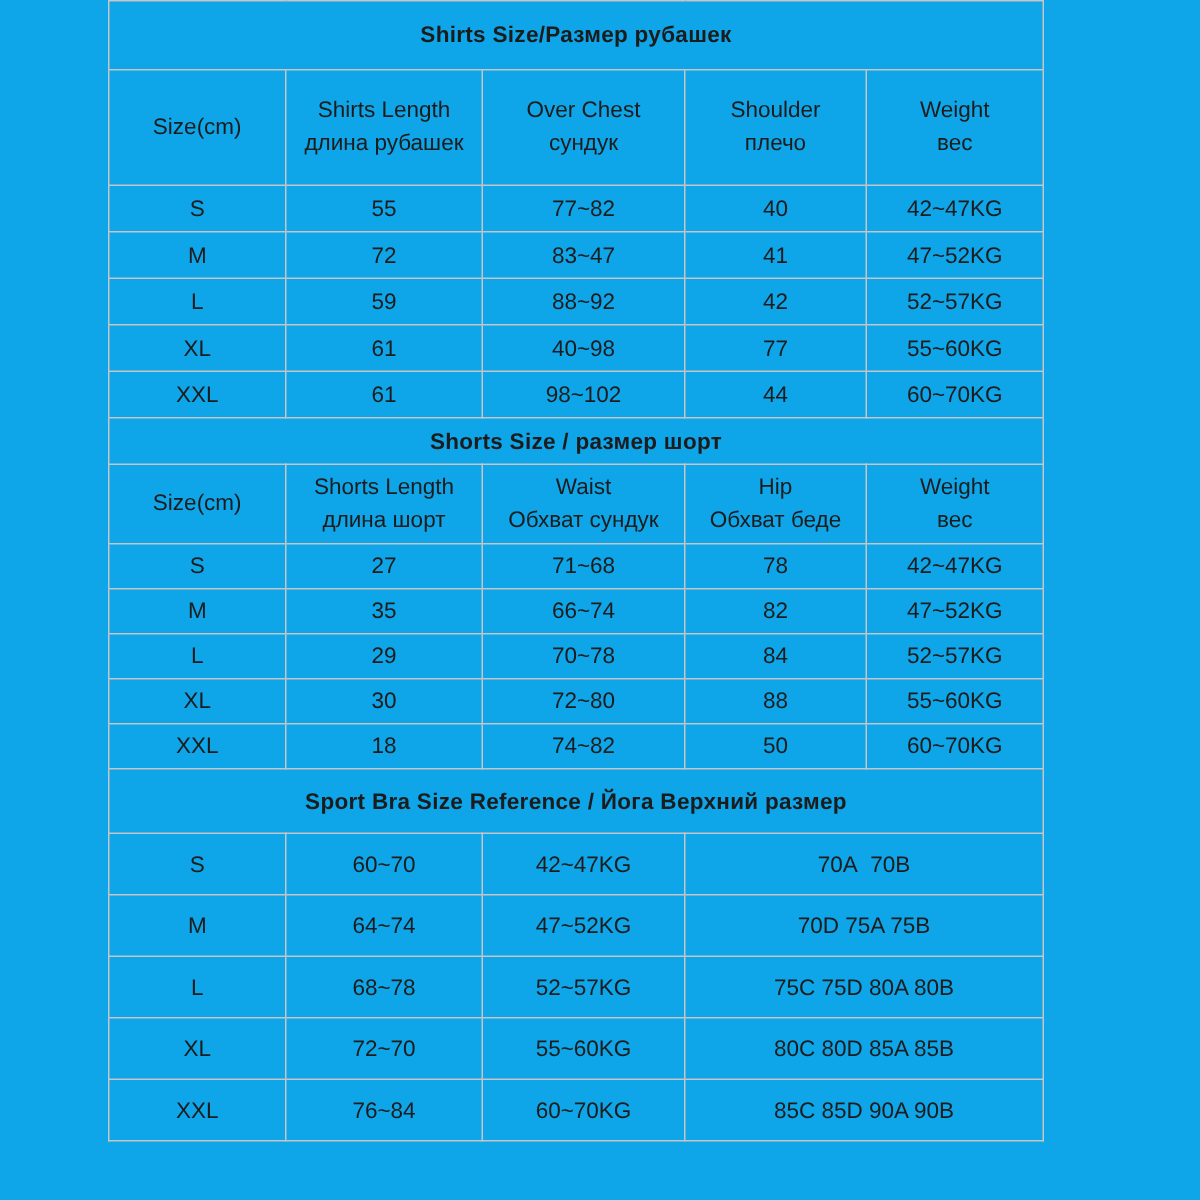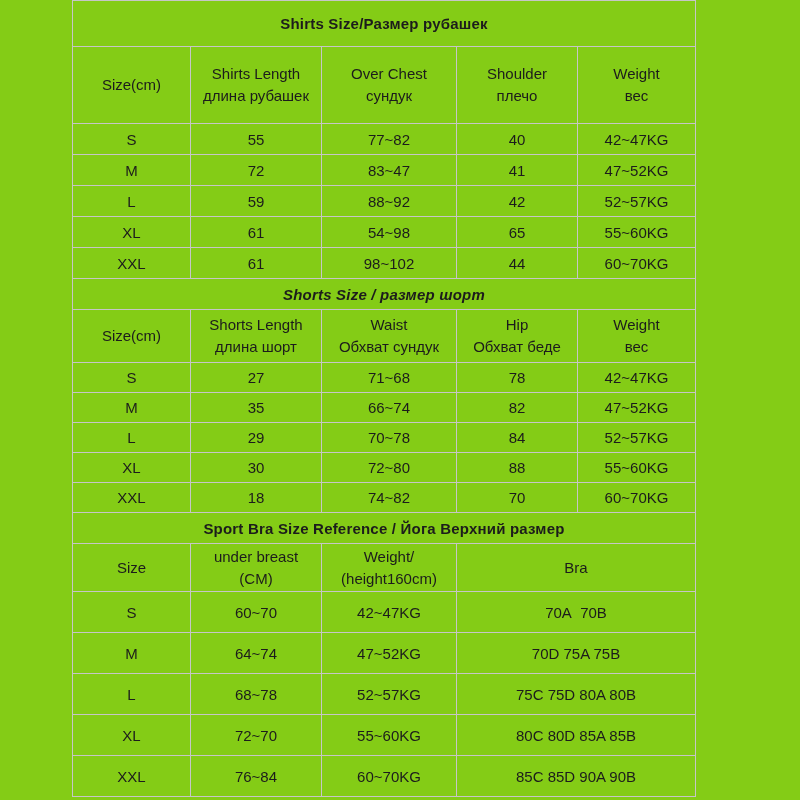--- a/index.html
+++ b/index.html
@@ -1,20 +1,20 @@
 <!DOCTYPE html>
 <html><head>
 <meta charset="utf-8">
 <style>
   html, body { margin: 0; padding: 0; }
   .page {
     position: relative;
     width: 800px;
     height: 800px;
-    background: #84cc16;
+    background: #0ea5e9;
     font-family: "Liberation Sans", sans-serif;
     color: #1c1c1c;
     overflow: hidden;
   }
   table.size-chart {
     position: absolute;
     left: 72px;
     top: 0;
     border-collapse: collapse;
     table-layout: fixed;
@@ -31,24 +31,24 @@
   td.title-cell {
     font-weight: bold;
     font-size: 17px;
     letter-spacing: 0.2px;
   }
   td.first-title { border-top: none; }
   .h-line { line-height: 22px; }
   tr.rt1 { height: 46px; }
   tr.rh1 { height: 77px; }
   tr.rd1 { height: 31px; }
-  tr.rt2 { height: 31px; font-style: italic; }
+  tr.rt2 { height: 31px; }
   tr.rh2 { height: 53px; }
   tr.rd2 { height: 30px; }
-  tr.rt3 { height: 31px; padding-left: 36px; }
+  tr.rt3 { height: 43px; padding-left: 36px; }
   tr.rh3 { height: 48px; }
   tr.rd3 { height: 41px; }
 </style>
 </head>
 <body>
 
 <div class="page">
   <table class="size-chart">
     <colgroup>
       <col style="width:118px">
@@ -100,22 +100,22 @@
       <tr class="rd1">
         <td>L</td>
         <td>59</td>
         <td>88~92</td>
         <td>42</td>
         <td>52~57KG</td>
       </tr>
       <tr class="rd1">
         <td>XL</td>
         <td>61</td>
-        <td>54~98</td>
-        <td>65</td>
+        <td>40~98</td>
+        <td>77</td>
         <td>55~60KG</td>
       </tr>
       <tr class="rd1">
         <td>XXL</td>
         <td>61</td>
         <td>98~102</td>
         <td>44</td>
         <td>60~70KG</td>
       </tr>
 
@@ -168,42 +168,26 @@
         <td>XL</td>
         <td>30</td>
         <td>72~80</td>
         <td>88</td>
         <td>55~60KG</td>
       </tr>
       <tr class="rd2">
         <td>XXL</td>
         <td>18</td>
         <td>74~82</td>
-        <td>70</td>
+        <td>50</td>
         <td>60~70KG</td>
       </tr>
 
       <tr class="rt3">
         <td colspan="5" class="title-cell">Sport Bra Size Reference / Йога Верхний размер</td>
-      </tr>
-      <tr class="rh3">
-        <td>
-            <div class="h-line">Size</div>
-          </td>
-        <td>
-          <div class="h-line">under breast</div>
-          <div class="h-line">(CM)</div>
-        </td>
-        <td>
-          <div class="h-line">Weight/</div>
-          <div class="h-line">(height160cm)</div>
-        </td>
-        <td colspan="2">
-            <div class="h-line">Bra</div>
-          </td>
       </tr>
       <tr class="rd3">
         <td>S</td>
         <td>60~70</td>
         <td>42~47KG</td>
         <td colspan="2">70A&nbsp; 70B</td>
       </tr>
       <tr class="rd3">
         <td>M</td>
         <td>64~74</td>

